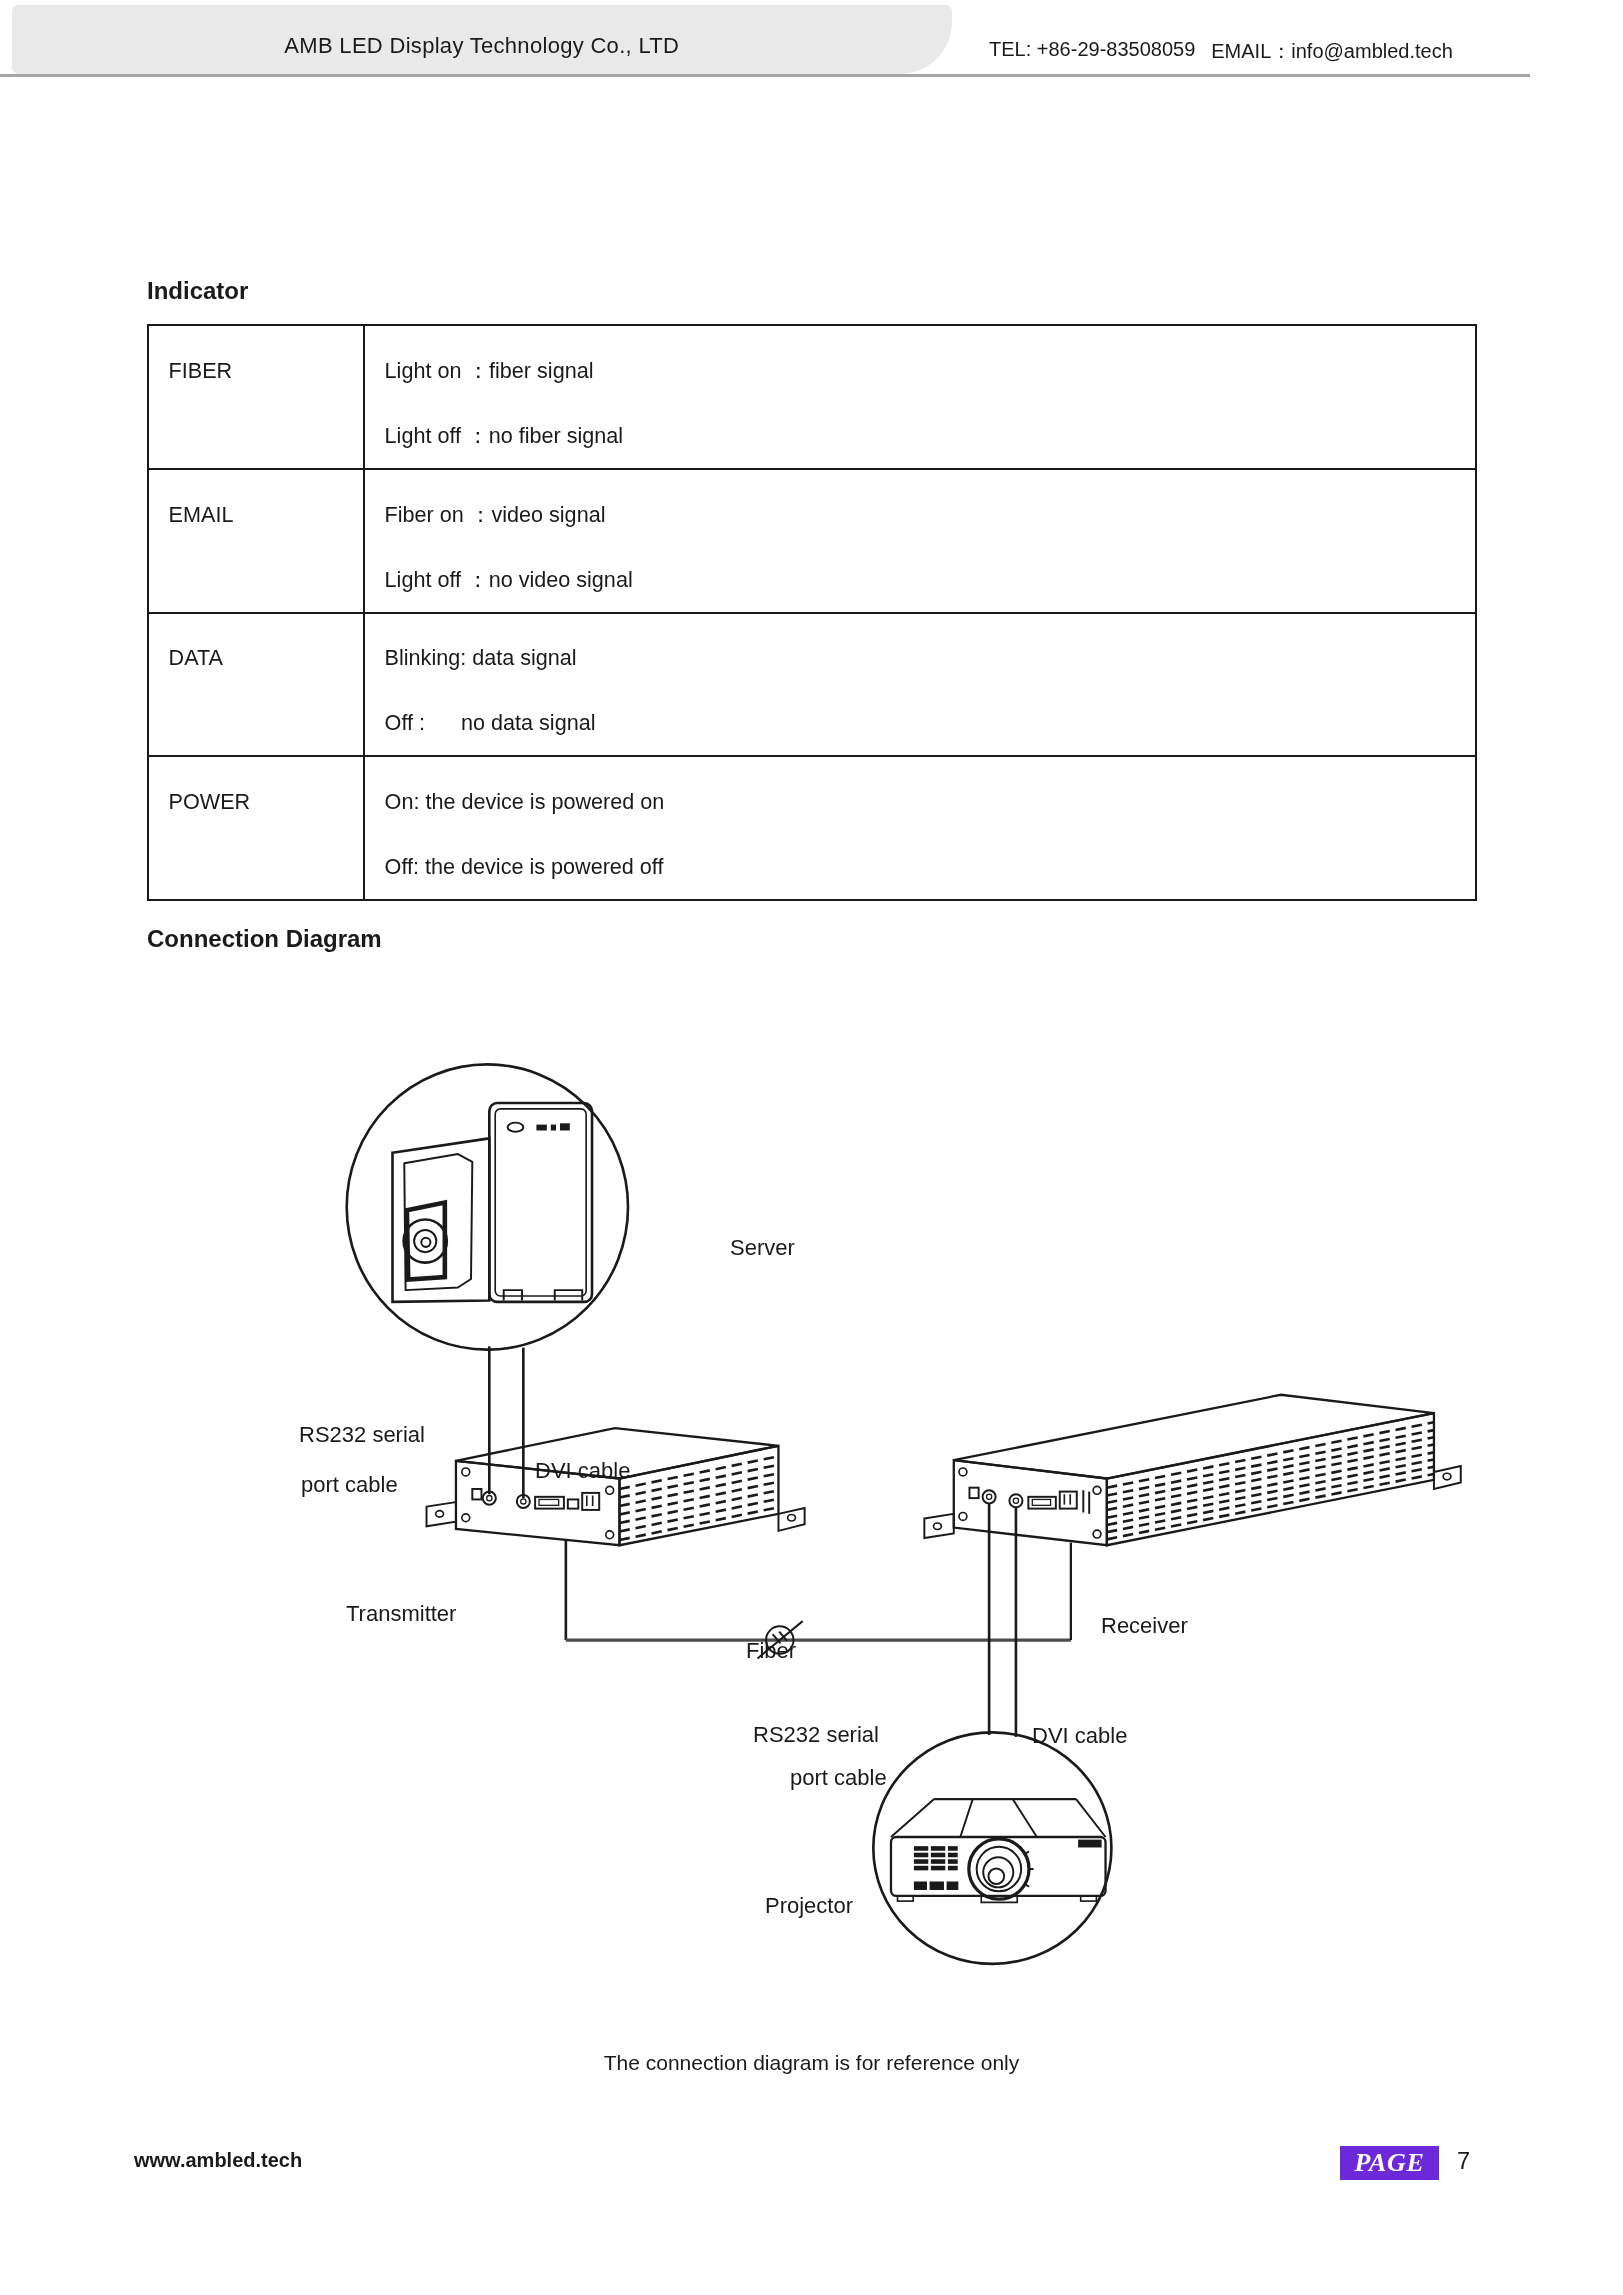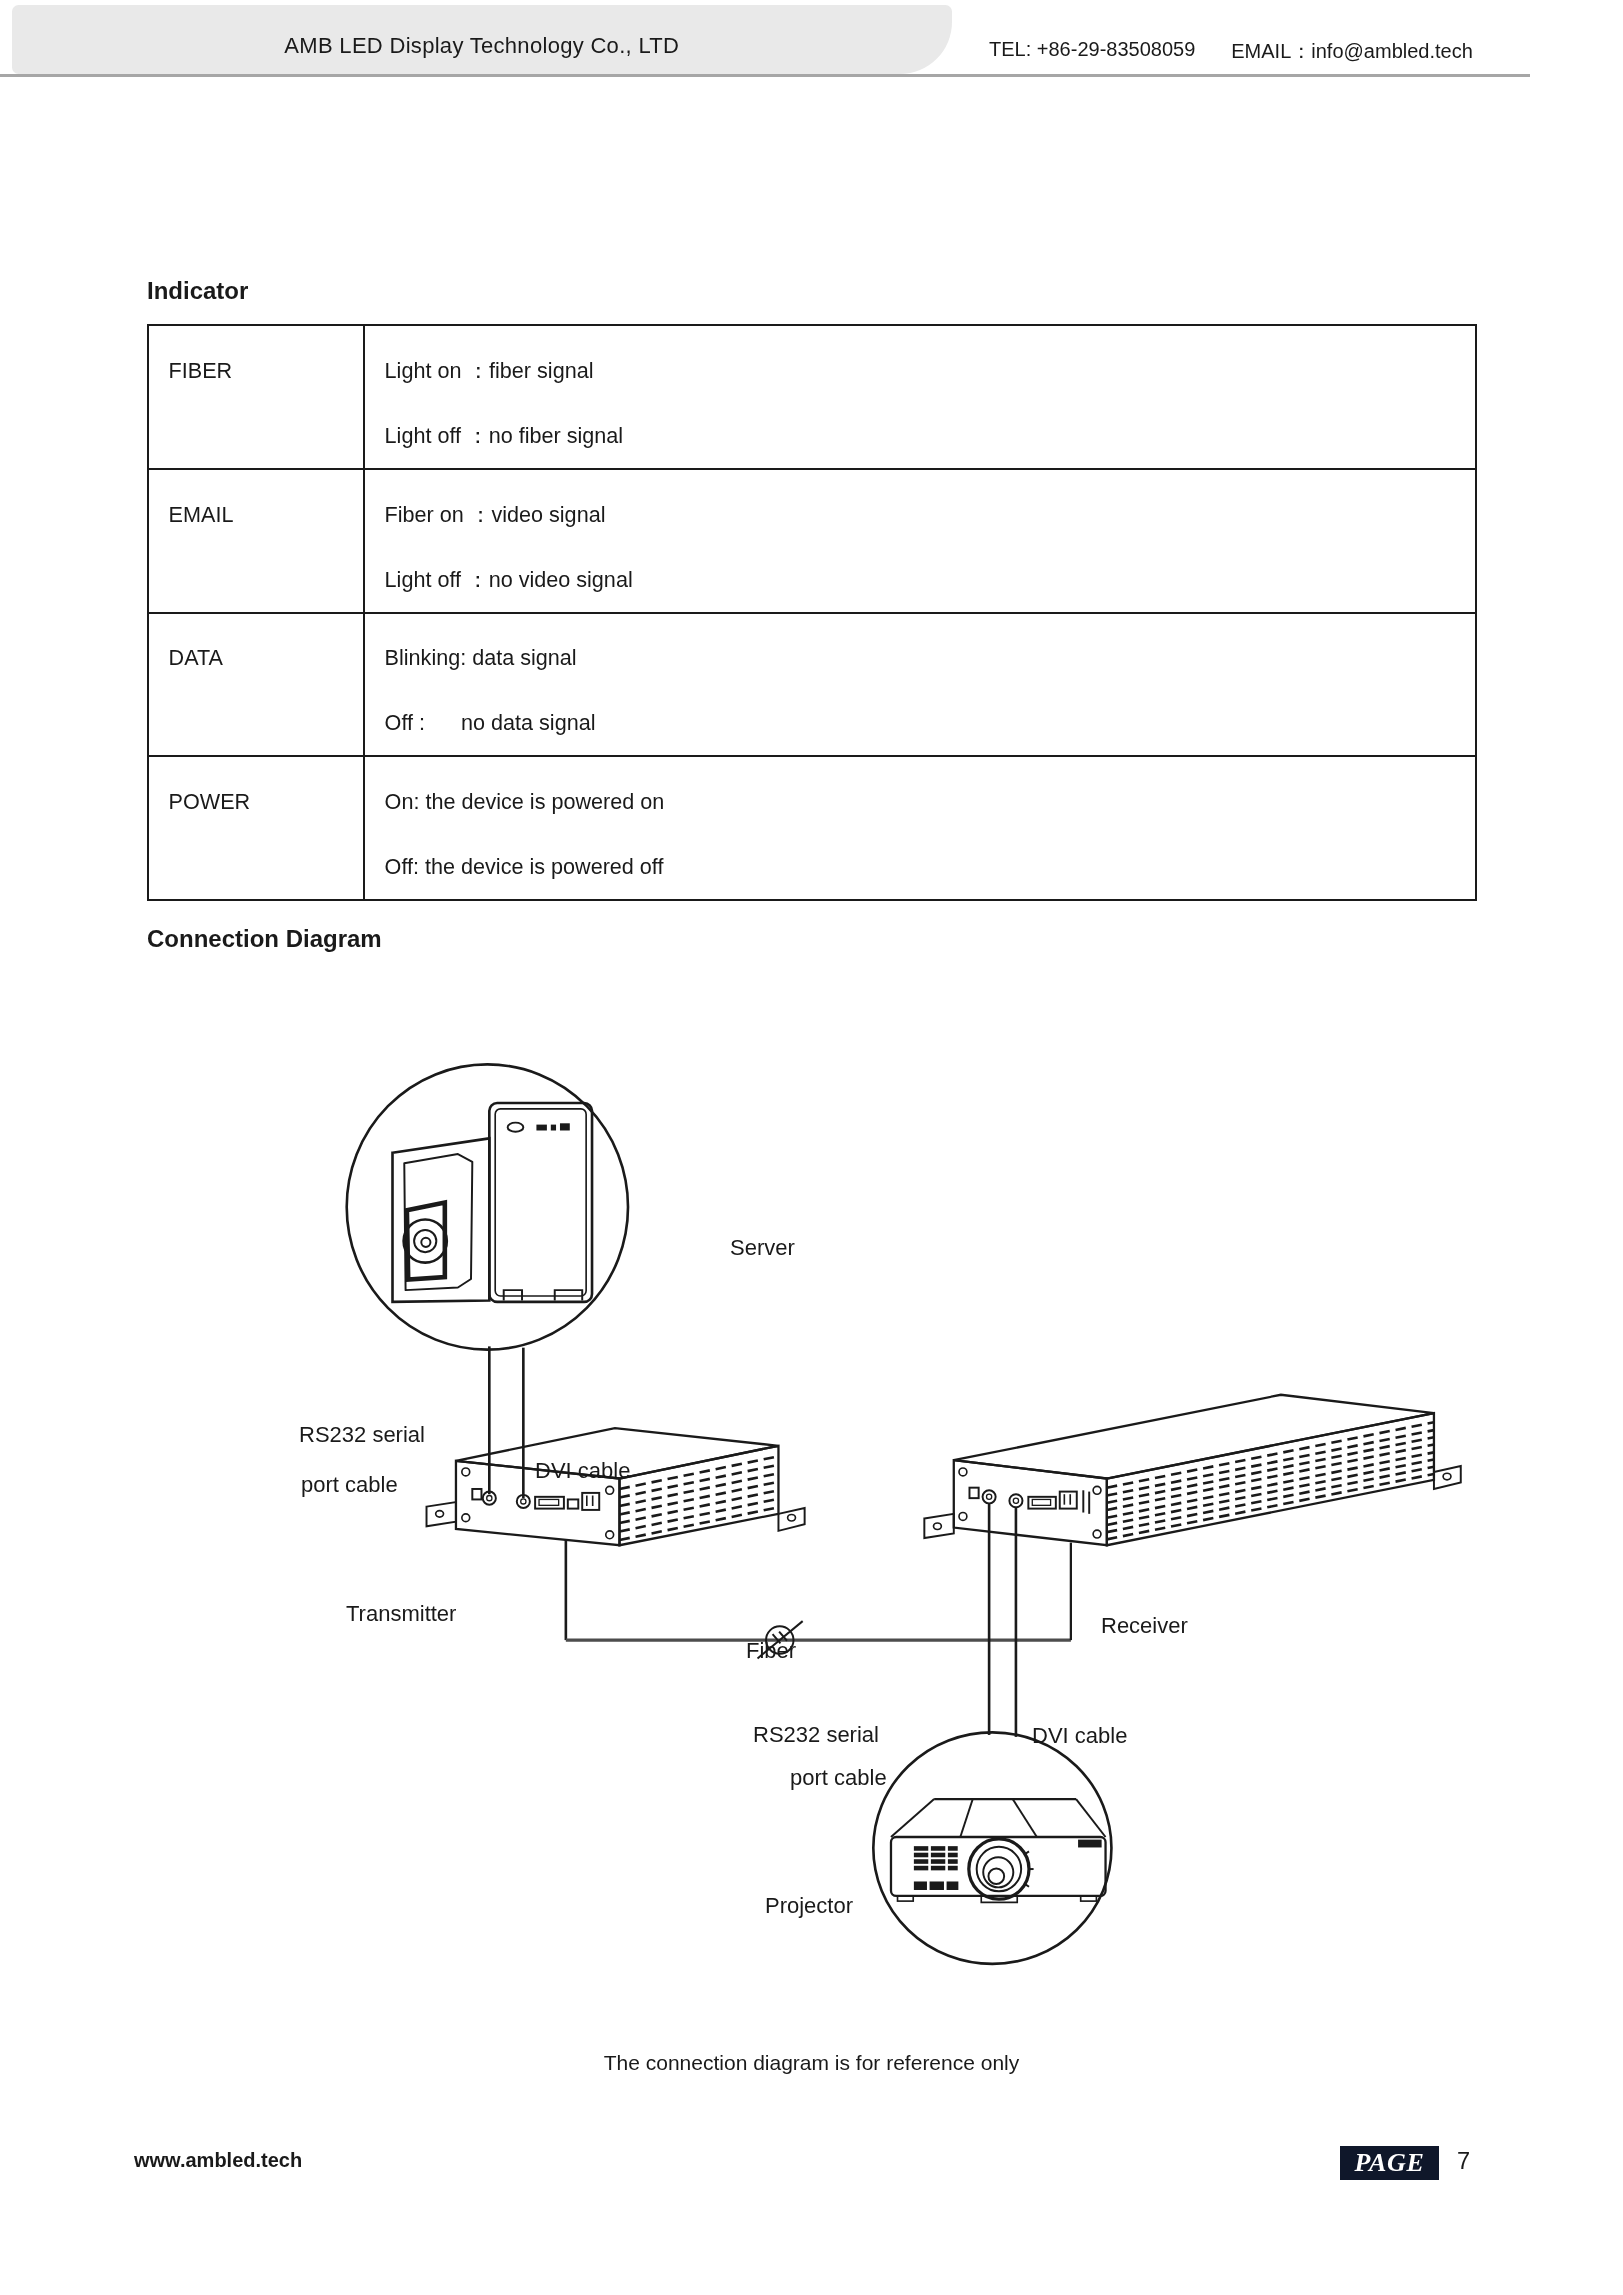--- a/index.html
+++ b/index.html
@@ -5,36 +5,36 @@
   html,body{margin:0;padding:0;background:#ffffff;}
   #page{
     position:relative;width:1530px;height:2295px;background:#ffffff;
     font-family:"Liberation Sans",sans-serif;color:#1a1a1a;overflow:hidden;
   }
   .abs{position:absolute;}
   
   #header-band{left:11.8px;top:5.2px;width:940px;height:69px;background:#e9e9e9;
     border-radius:6.5px 6.5px 52px 6.5px;display:flex;align-items:center;justify-content:center;}
   #header-company{font-size:22px;letter-spacing:0.3px;padding-top:11.8px;}
-  #header-contact{left:989px;top:38px;font-size:20px;display:flex;gap:36px;white-space:pre;}
+  #header-contact{left:989px;top:38px;font-size:20px;display:flex;gap:16px;white-space:pre;}
   #header-tab{left:1574px;top:0;width:49px;height:73px;background:#d4d4d4;border-radius:0 0 0 26px;}
   #header-rule{left:0;top:74px;width:1623px;height:3.3px;background:#a6a6a6;}
   
   .h-bold{font-weight:bold;font-size:24px;}
   
   #indicator-table{left:147px;top:324px;width:1330px;border-collapse:collapse;table-layout:fixed;}
   #indicator-table td{border:2px solid #1a1a1a;vertical-align:top;padding:11.8px 0 0 19.6px;
     font-size:21.6px;line-height:65px;white-space:pre-wrap;height:127px;}
   #indicator-table col.c1{width:216px;}
   
   .dlabel{font-size:22px;white-space:pre;margin-top:48px;}
   
   #caption{left:0;top:2051px;width:1623px;text-align:center;font-size:21px;}
   #footer-site{left:134px;top:2149px;font-size:20px;font-weight:bold;}
-  #page-badge{left:1340px;top:2146px;width:99px;height:34px;background:#0f172a;color:#ffffff;
+  #page-badge{left:1340px;top:2146px;width:99px;height:34px;background:#6d28d9;color:#ffffff;
     display:flex;align-items:center;justify-content:center;
     font-family:"Liberation Serif",serif;font-style:italic;font-weight:bold;font-size:26px;letter-spacing:0.7px;}
   #page-number{left:1457px;top:2148px;font-size:23.6px;}
   svg{position:absolute;left:0;top:0;}
   .ln{stroke:#1a1a1a;fill:none;}
 </style>
 </head>
 <body>
 
 <div id="page">

